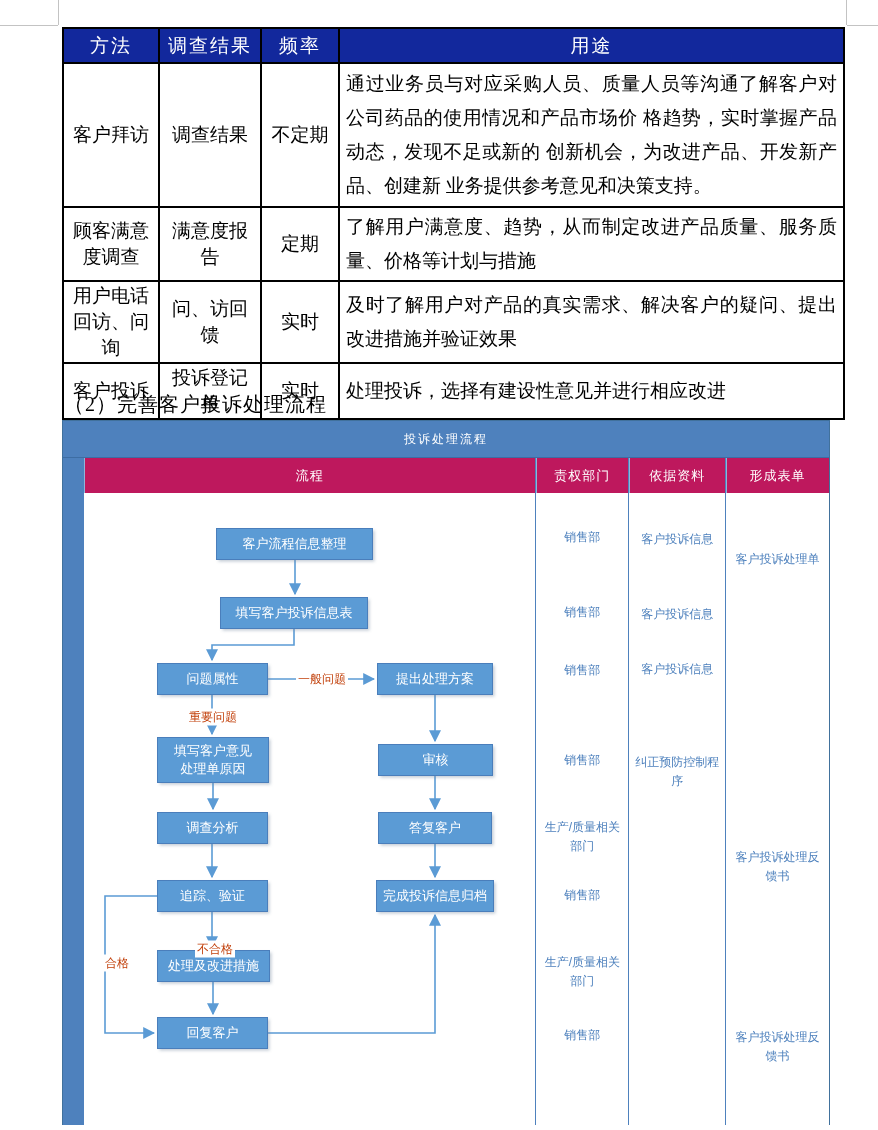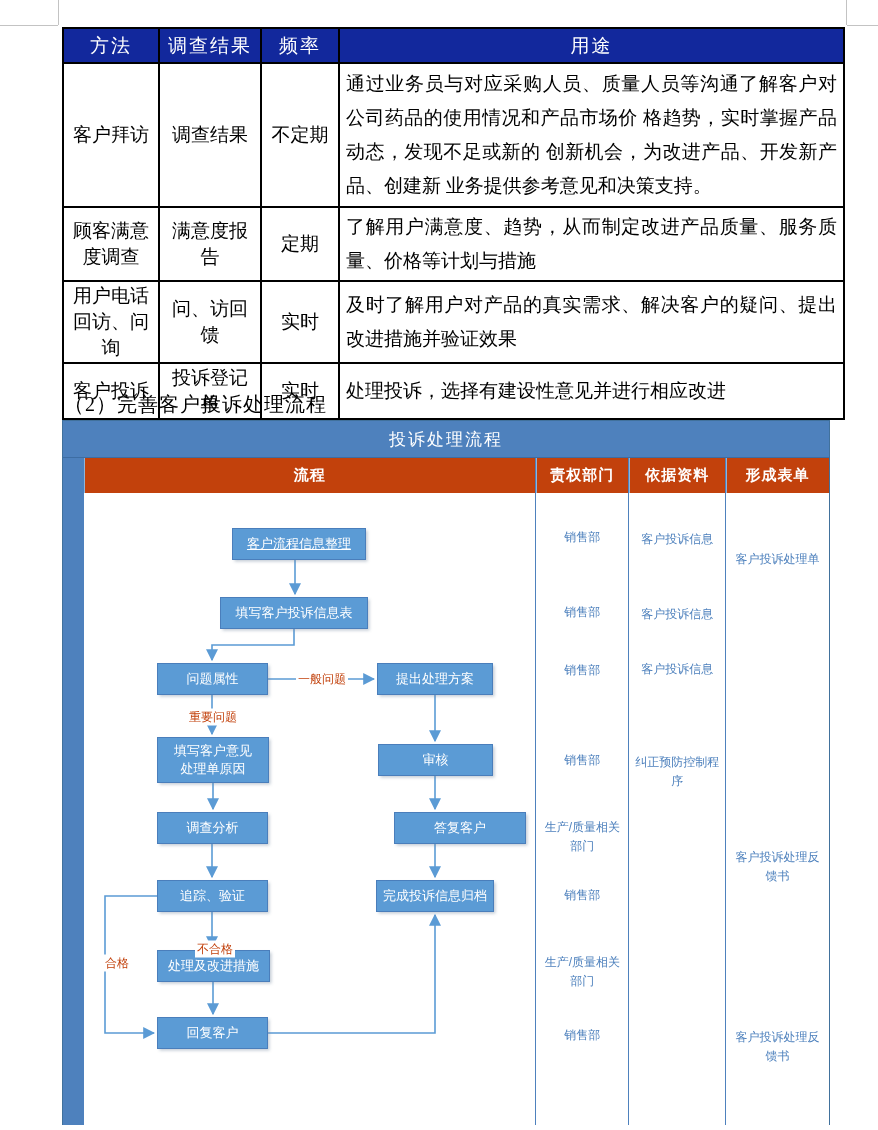--- a/index.html
+++ b/index.html
@@ -14,27 +14,27 @@
   .survey-table th,.survey-table td{border:2px solid #000;vertical-align:middle;
     text-align:center;padding:1px 3px;overflow:hidden;}
   .survey-table th{background:#12289C;color:#fff;font-weight:normal;height:31px;letter-spacing:2px;}
   .survey-table td.purpose{text-align:justify;line-height:1.8;padding:2px 6px;}
   
   .heading{position:absolute;left:64px;top:391px;font-family:"Liberation Serif","DejaVu Serif",serif;
     font-size:20px;color:#000;letter-spacing:1px;}
   
   .fc{position:absolute;left:62px;top:420px;width:768px;height:705px;border:1px solid #41719C;
     box-sizing:border-box;}
-  .fc-title{height:36px;background:#4E81BD;color:#fff;font-size:17px;display:flex;
+  .fc-title{height:36px;background:#4E81BD;color:#fff;font-size:12px;display:flex;
     align-items:center;justify-content:center;border-bottom:1px solid #3d6da3;letter-spacing:2px;}
   .fc-cols{display:flex;height:667px;}
   .fc-strip{width:20px;background:#4E81BD;}
   .fc-col{display:flex;flex-direction:column;box-sizing:border-box;border-left:1px solid #4E81BD;}
-  .col-head{height:35px;background:#c2410c;color:#fff;font-size:15px;display:flex;
-    align-items:center;justify-content:center;letter-spacing:1px;box-shadow:inset 1px 0 0 #8fb4da;font-weight:bold;}
+  .col-head{height:35px;background:#be185d;color:#fff;font-size:13px;display:flex;
+    align-items:center;justify-content:center;letter-spacing:1px;box-shadow:inset 1px 0 0 #8fb4da;}
   .col-body{position:relative;flex:1;background:#fff;}
   .w-proc{width:453px;} .w-dept{width:93px;} .w-ref{width:97px;} .w-form{width:104px;gap:20px;}
   .flow-svg{position:absolute;left:0;top:0;}
   .flow-box{position:absolute;background:#5B9BD5;border:1px solid #4a7ebb;color:#fff;
     font-size:13px;display:flex;align-items:center;justify-content:center;text-align:center;
     white-space:pre-line;line-height:1.35;box-shadow:1.5px 1.5px 3px rgba(120,140,160,.45);
     box-sizing:border-box;}
   .edge-label{position:absolute;transform:translate(-50%,-50%);background:#fff;color:#c2410c;
     font-size:12px;padding:0 2px;white-space:nowrap;}
   .col-entry{position:absolute;left:0;right:0;text-align:center;color:#4E81BD;font-size:12px;
@@ -118,29 +118,29 @@
               <path d="M351 283 L351 316" marker-end="url(#ah)"></path>
               <path d="M351 351 L351 384" marker-end="url(#ah)"></path>
               <path d="M129 290 L129 316" marker-end="url(#ah)"></path>
               <path d="M128 351 L128 384" marker-end="url(#ah)"></path>
               <path d="M128 419 L128 454" marker-end="url(#ah)"></path>
               <path d="M73 403 L21 403 L21 540 L70 540" marker-end="url(#ah)"></path>
               <path d="M129 489 L129 521" marker-end="url(#ah)"></path>
               <path d="M184 540 L351 540 L351 422" marker-end="url(#ah)"></path>
             </g>
           </svg>
-        <div class="flow-box" style="left: 148px; top: 35px; width: 134px; height: 32px; text-decoration: underline;">客户流程信息整理</div>
+        <div class="flow-box" style="left: 132px; top: 35px; width: 157px; height: 32px;">客户流程信息整理</div>
             <div class="flow-box" style="left: 136px; top: 104px; width: 148px; height: 32px;">填写客户投诉信息表</div>
             <div class="flow-box" style="left: 73px; top: 170px; width: 111px; height: 32px;">问题属性</div>
             <div class="flow-box" style="left: 293px; top: 170px; width: 116px; height: 32px;">提出处理方案</div>
             <div class="flow-box" style="left: 73px; top: 244px; width: 112px; height: 46px;">填写客户意见
 处理单原因</div>
             <div class="flow-box" style="left: 294px; top: 251px; width: 115px; height: 32px;">审核</div>
             <div class="flow-box" style="left: 73px; top: 319px; width: 111px; height: 32px;">调查分析</div>
-            <div class="flow-box" style="left: 294px; top: 319px; width: 132px; height: 32px; margin-left: 16px;">答复客户</div>
+            <div class="flow-box" style="left: 294px; top: 319px; width: 114px; height: 32px;">答复客户</div>
             <div class="flow-box" style="left: 73px; top: 387px; width: 111px; height: 32px;">追踪、验证</div>
             <div class="flow-box" style="left: 292px; top: 387px; width: 118px; height: 32px;">完成投诉信息归档</div>
             <div class="flow-box" style="left: 73px; top: 457px; width: 113px; height: 32px;">处理及改进措施</div>
             <div class="flow-box" style="left: 73px; top: 524px; width: 111px; height: 32px;">回复客户</div>
             <div class="edge-label" style="left: 238px; top: 186px;">一般问题</div>
             <div class="edge-label" style="left: 129px; top: 224px;">重要问题</div>
             <div class="edge-label" style="left: 131px; top: 437px; margin-top: 19px;">不合格</div>
             <div class="edge-label" style="left: 33px; top: 470px;">合格</div>
           </div>
       </div>

